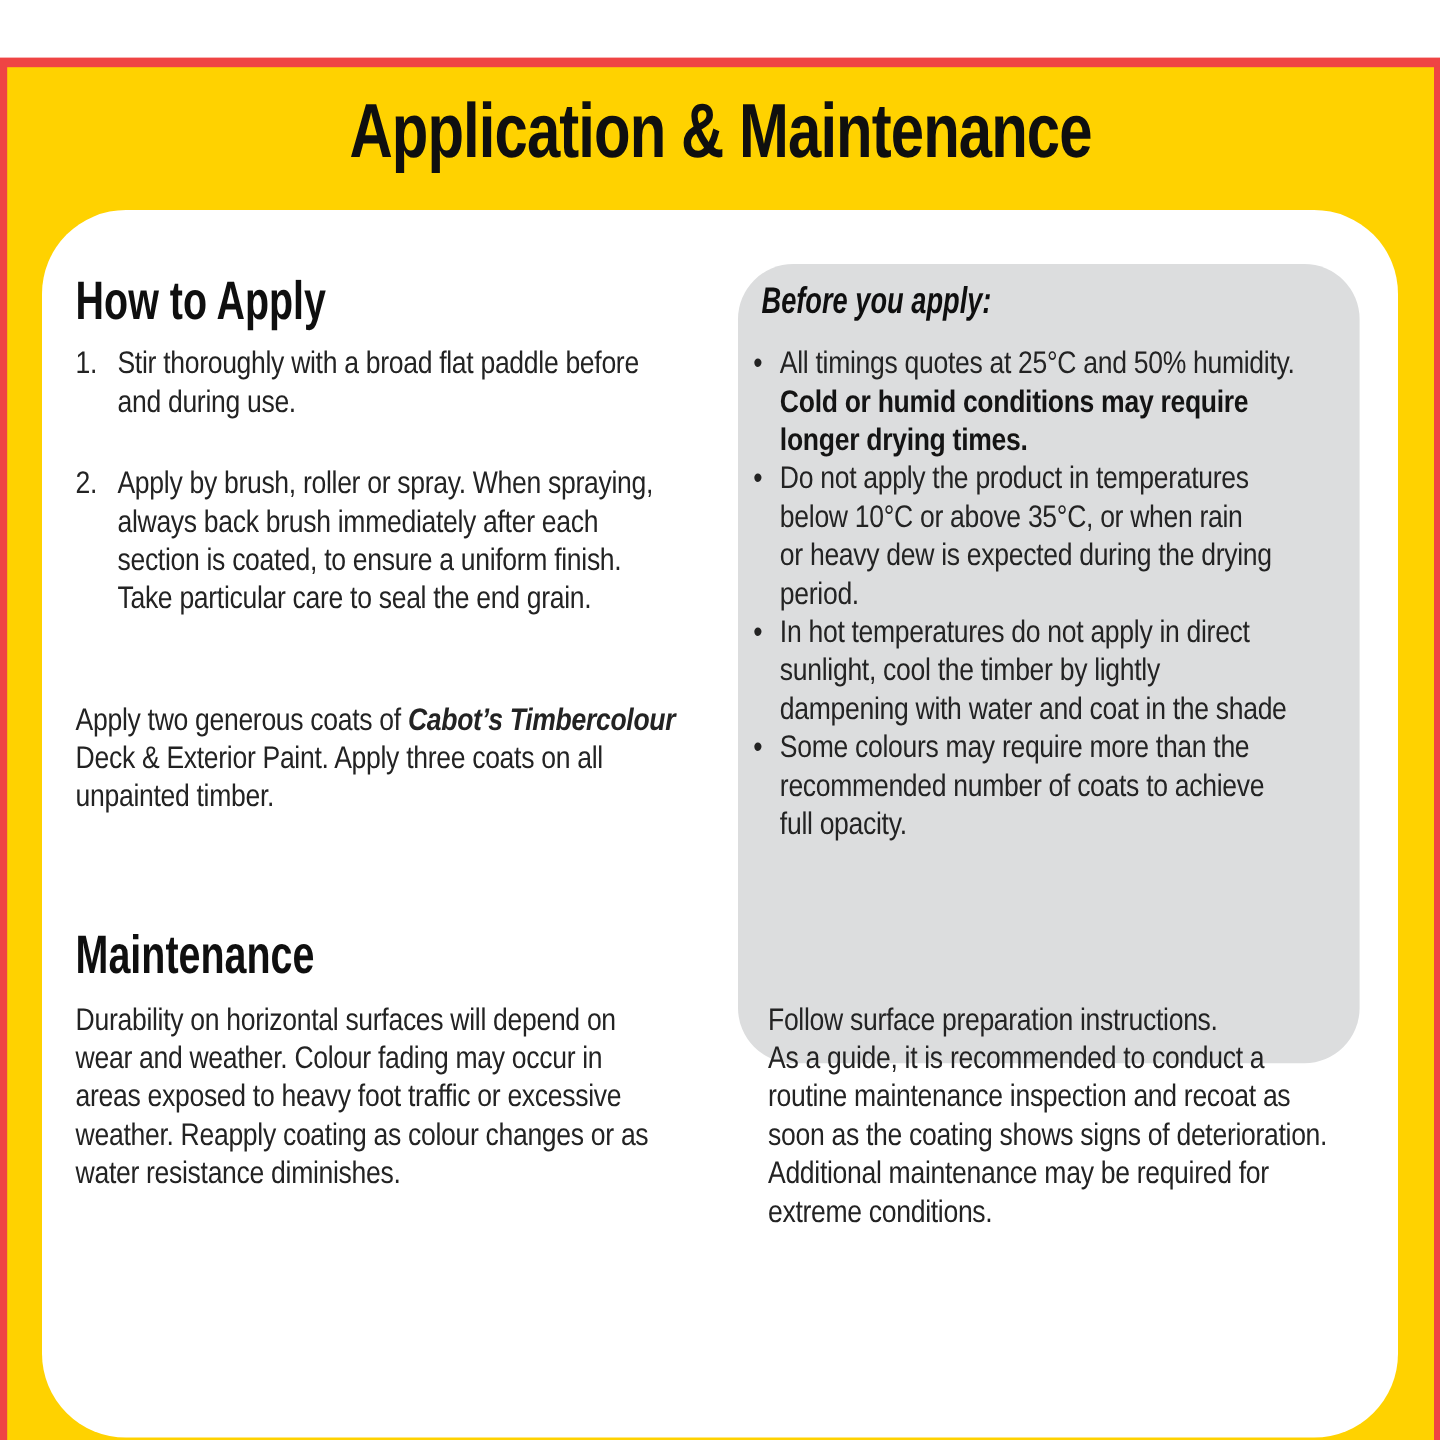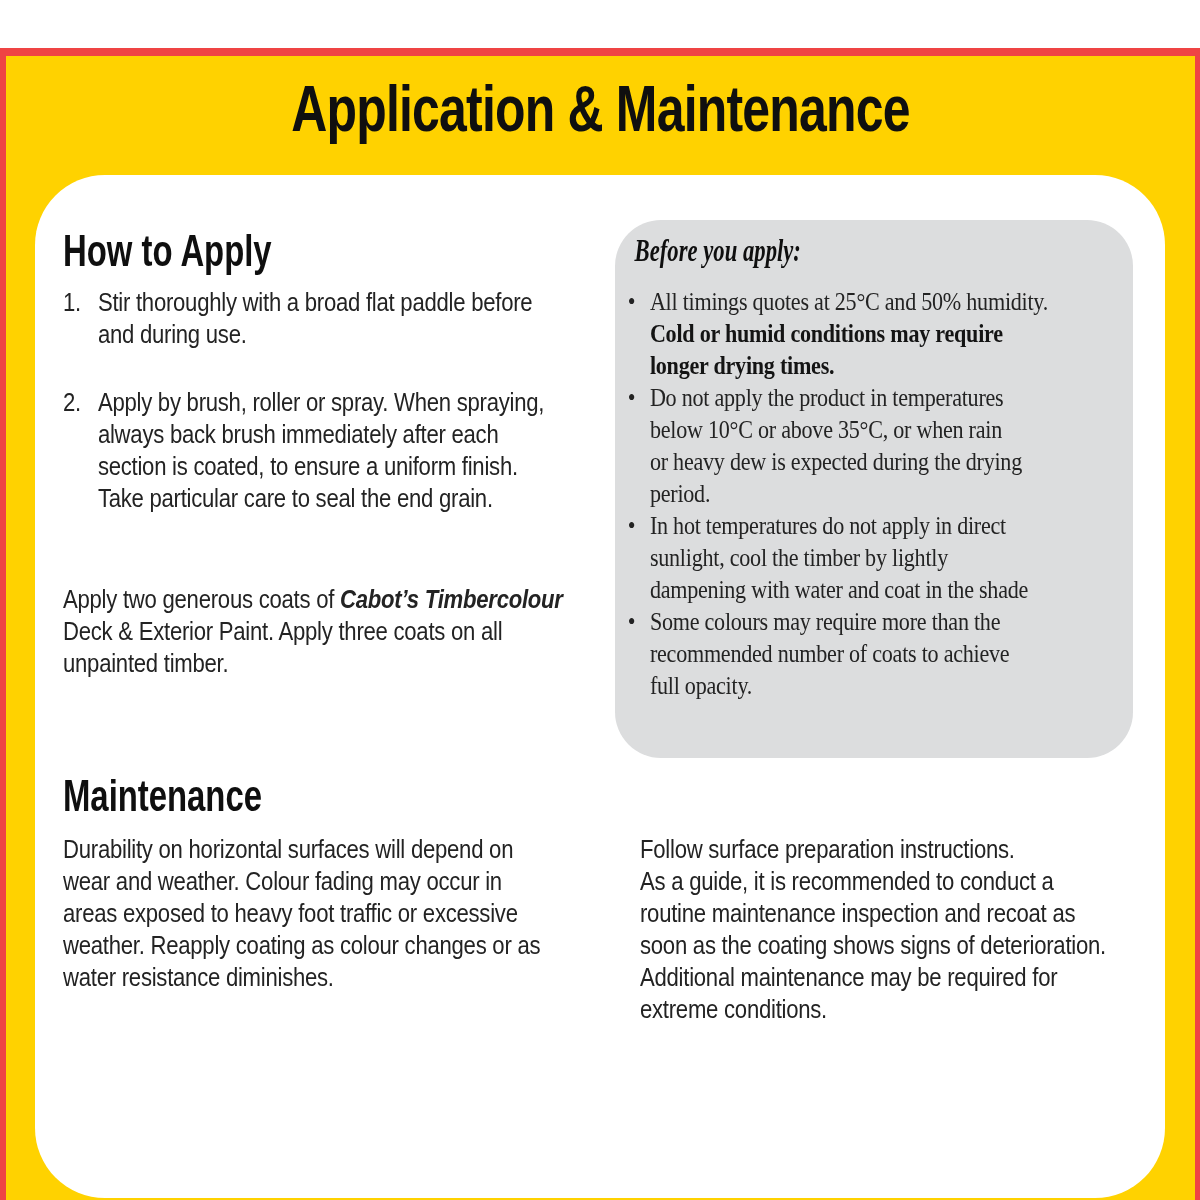--- a/index.html
+++ b/index.html
@@ -41,22 +41,22 @@
   .pre { white-space:pre-line; }
   #how-heading { left:63px; top:178px; font-size:45px; line-height:1.1; }
   #steps-block { left:63px; top:238px; width:641px; }
   .step { display:flex; }
   .step + .step { margin-top:36px; }
   .step-num { width:41px; flex:none; }
   .step-text { flex:1; }
   #note-block { left:63px; top:503px; width:640px; }
   .product-name { font-weight:bold; font-style:italic; }
   #gray-box {
-    position:absolute; left:615px; top:172px; width:518px; height:538px;
-    background:#DCDDDE; border-radius:46px;font-family:Liberation Serif, serif;
+    position:absolute; left:615px; top:172px; width:518px; height:666px;
+    background:#DCDDDE; border-radius:46px;
   }
   #gray-box-inner {
     position:absolute; left:0; top:0; width:609px;
     transform:scaleX(0.851); transform-origin:0 0;
   }
   #before-heading {
     margin:12px 0 0 23px;
     font-size:31px; line-height:38px; font-weight:bold; font-style:italic;
     color:#0f0f0f; white-space:nowrap;
   }

